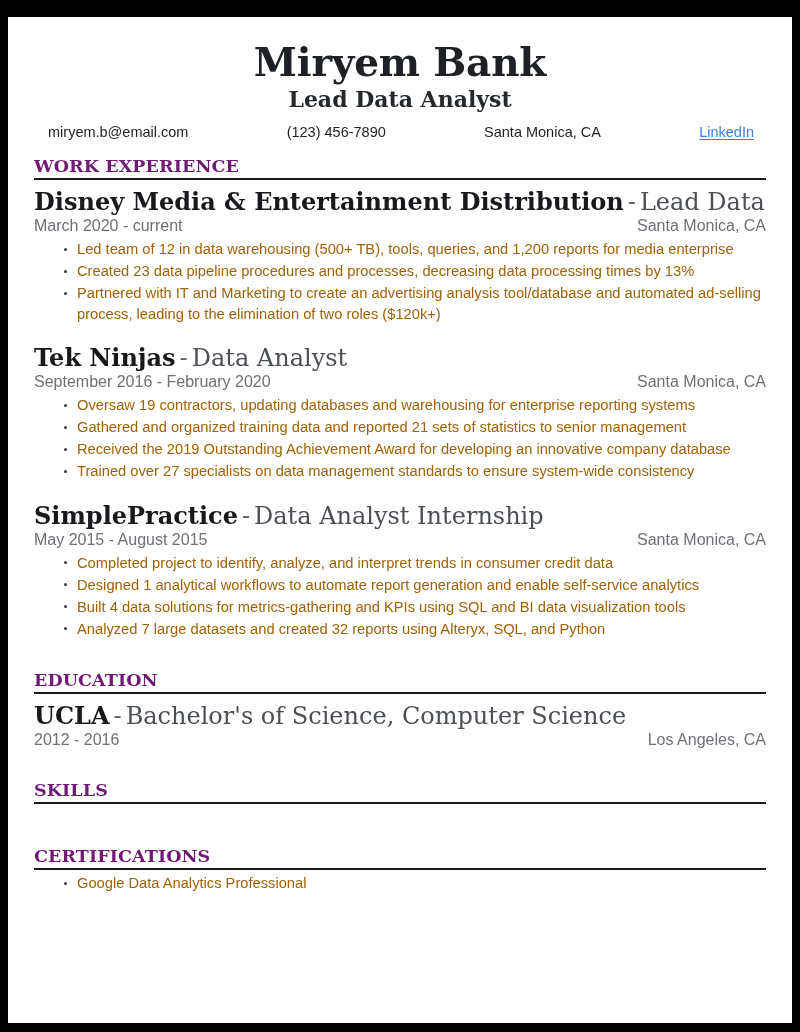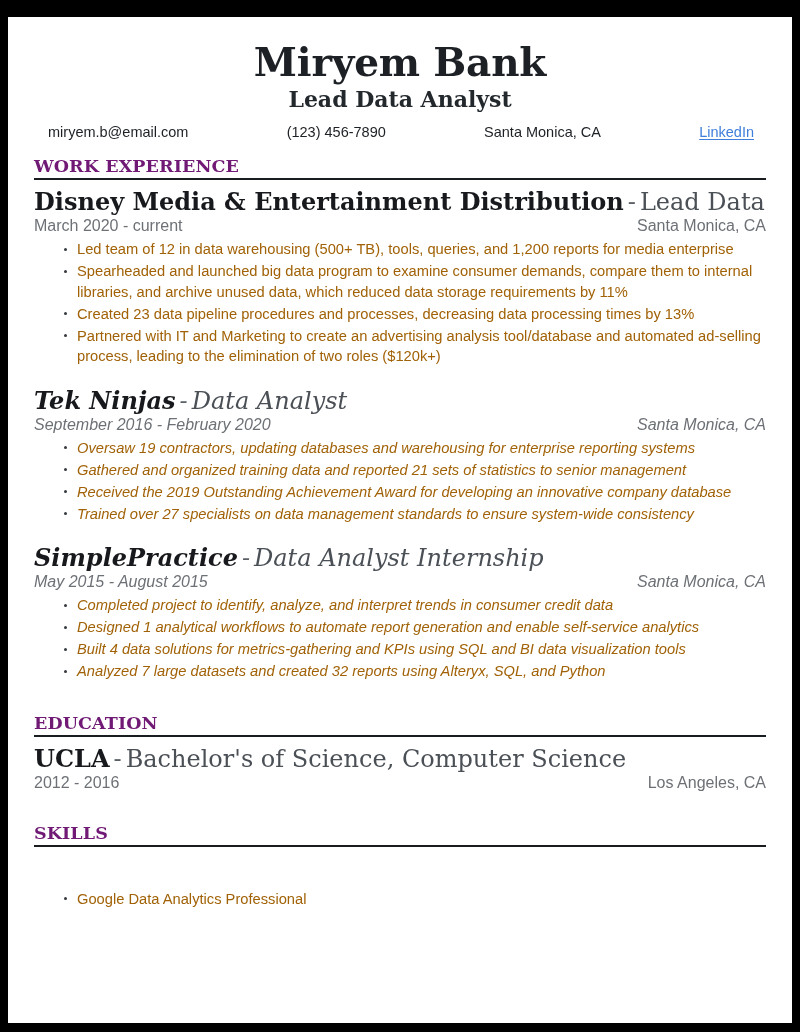--- a/index.html
+++ b/index.html
@@ -79,21 +79,21 @@
     font-size: 17.5px;
     line-height: 21px;
     letter-spacing: 0.1px;
     color: #701a75;
     padding-bottom: 1px;
     border-bottom: 2.4px solid #1a1d20;
   }
 
   
   .entry { margin-top: 9px; }
-  .entry + .entry { margin-top: 21px; font-style: italic; }
+  .entry + .entry { margin-top: 21px; }
 
   .entry-title-line {
     font-family: "DejaVu Serif", serif;
     font-size: 24px;
     line-height: 25px;
     color: #4a4f55;
     white-space: nowrap;
     overflow: hidden;
   }
   .entry-org {
@@ -179,21 +179,20 @@
       <div class="entry">
         <div class="entry-title-line">
           <span class="entry-org">Disney Media &amp; Entertainment Distribution</span><span class="entry-dash">-</span><span class="entry-role">Lead Data Analyst</span>
         </div>
         <div class="entry-meta">
           <span class="dates">March 2020 - current</span>
           <span class="loc">Santa Monica, CA</span>
         </div>
         <ul class="bullets">
           <li>Led team of 12 in data warehousing (500+ TB), tools, queries, and 1,200 reports for media enterprise</li>
-          <li>Spearheaded and launched big data program to examine consumer demands, compare them to internal libraries, and archive unused data, which reduced data storage requirements by 11%</li>
           <li>Created 23 data pipeline procedures and processes, decreasing data processing times by 13%</li>
           <li>Partnered with IT and Marketing to create an advertising analysis tool/database and automated ad-selling process, leading to the elimination of two roles ($120k+)</li>
         </ul>
       </div>
 
       <div class="entry">
         <div class="entry-title-line">
           <span class="entry-org">Tek Ninjas</span><span class="entry-dash">-</span><span class="entry-role">Data Analyst</span>
         </div>
         <div class="entry-meta">
@@ -237,19 +236,20 @@
           <span class="loc">Los Angeles, CA</span>
         </div>
       </div>
     </div>
 
     <div class="section section--skills">
       <div class="section-heading">SKILLS</div>
     </div>
 
     <div class="section section--certs">
+      <div class="section-heading">CERTIFICATIONS</div>
       <ul class="bullets">
         <li>Google Data Analytics Professional</li>
       </ul>
     </div>
 
   </div>
 </div>
 
 </body></html>

